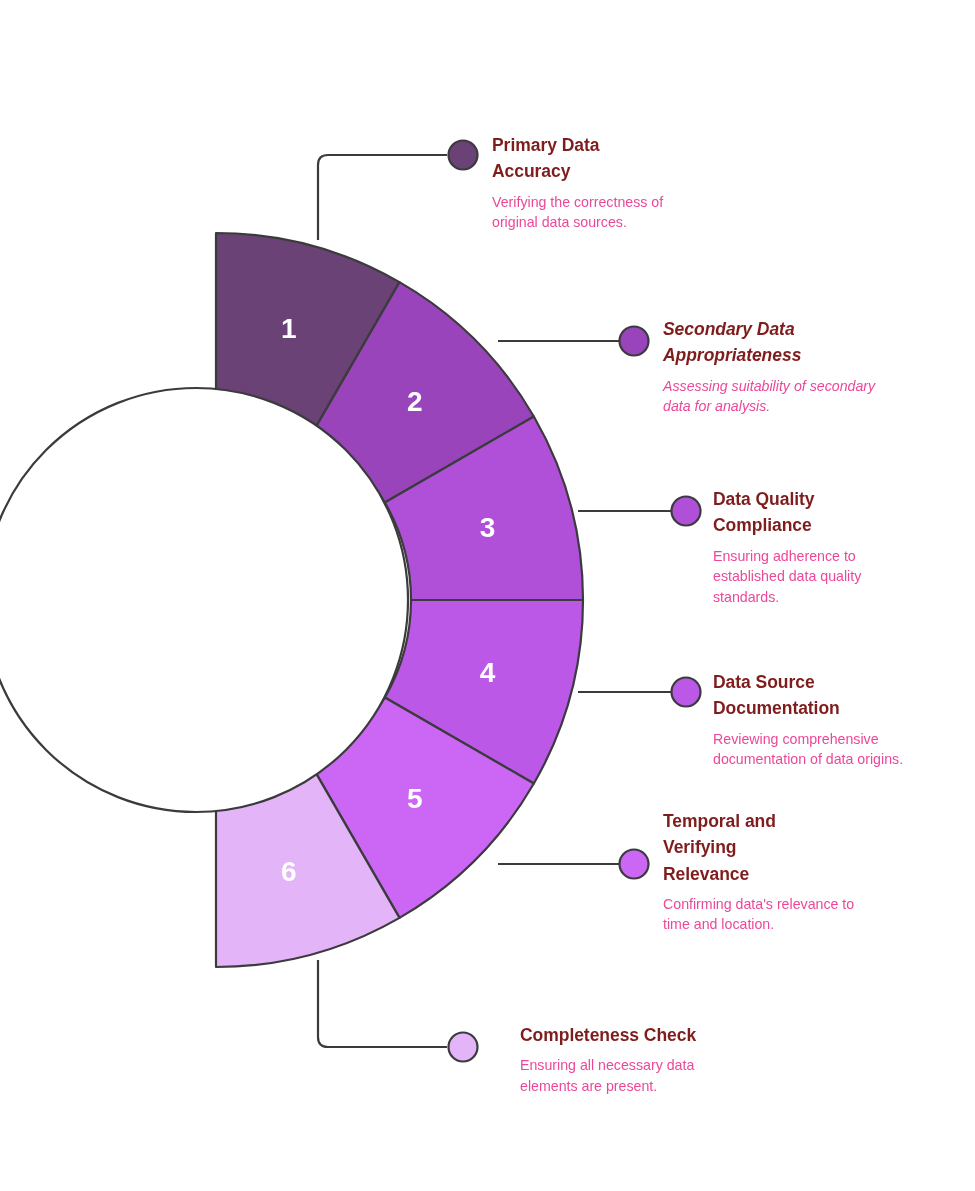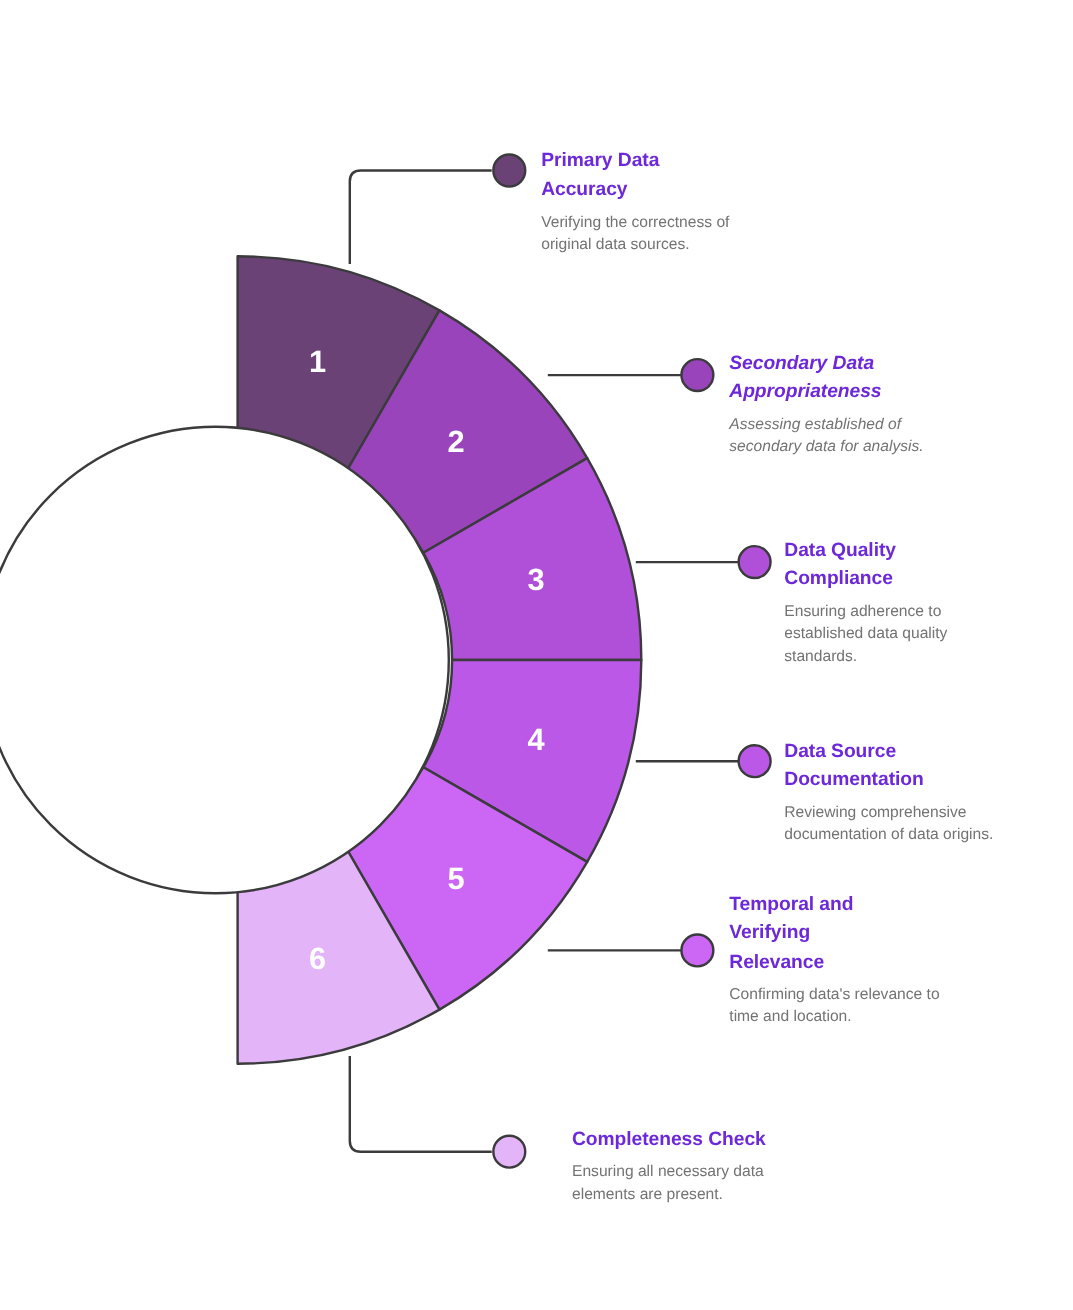--- a/index.html
+++ b/index.html
@@ -75,29 +75,29 @@
     dominant-baseline: central;
   }
 
   
   .label-block {
     position: absolute;
   }
   .label-title {
     font-size: 17.5px;
     font-weight: bold;
-    color: #6d28d9;
+    color: #7f1d1d;
     line-height: 1.5;
     margin: 0;
     letter-spacing: -0.05px;
   }
   .label-desc {
     font-size: 14.2px;
     font-weight: normal;
-    color: #737373;
+    color: #ec4899;
     line-height: 1.45;
     margin: 7px 0 0 0;
   }
 </style>
 </head>
 <body>
 
 <div id="infographic">
 
 
@@ -151,21 +151,21 @@
       <span>Accuracy</span>
     </div>
     <div class="label-desc" style="width:215px;">Verifying the correctness of original data sources.</div>
   </div>
 
   <div class="label-block" style="left:663px; top:316px; width:250px;font-style:italic;">
     <div class="label-title">
       <span>Secondary Data</span><br>
       <span>Appropriateness</span>
     </div>
-    <div class="label-desc" style="width:225px;">Assessing established of secondary data for analysis.</div>
+    <div class="label-desc" style="width:225px;">Assessing suitability of secondary data for analysis.</div>
   </div>
 
   <div class="label-block" style="left:713px; top:486px; width:250px;">
     <div class="label-title">
       <span>Data Quality</span><br>
       <span>Compliance</span>
     </div>
     <div class="label-desc" style="width:190px;">Ensuring adherence to established data quality standards.</div>
   </div>
 

